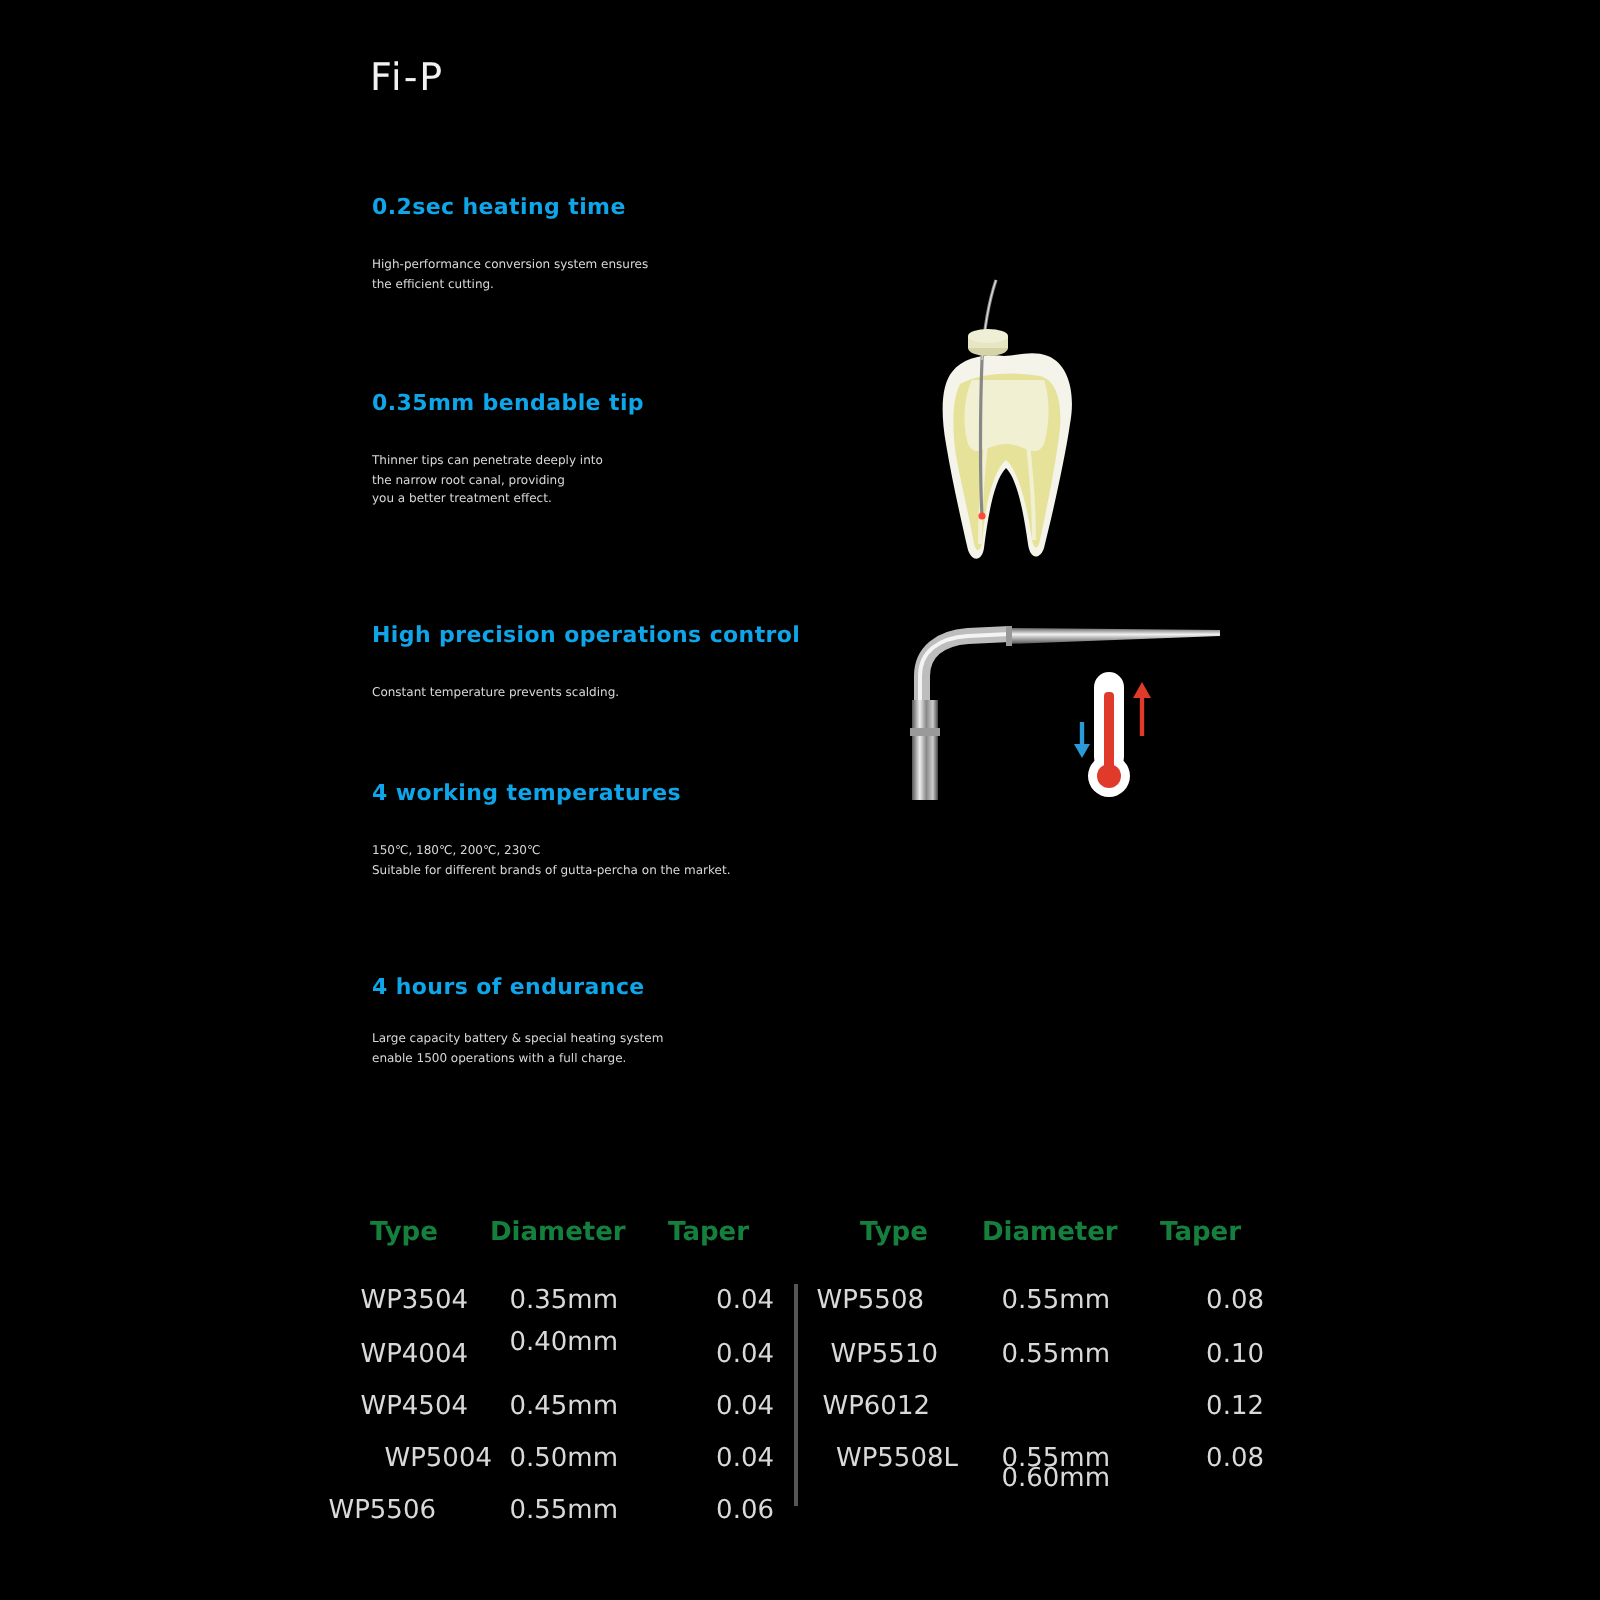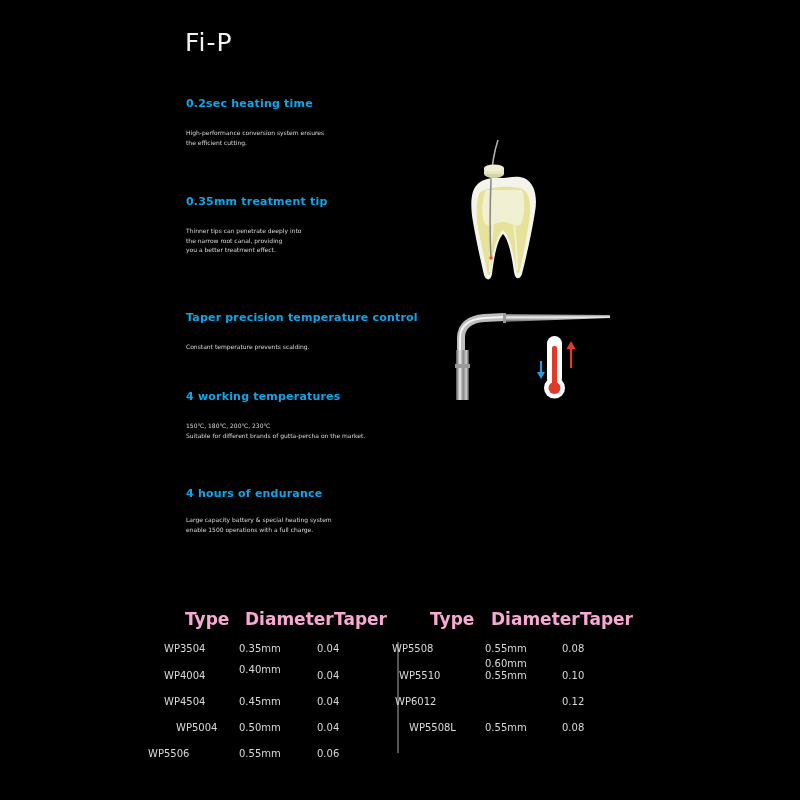--- a/index.html
+++ b/index.html
@@ -1,45 +1,45 @@
 <!DOCTYPE html>
 <html><head>
   <meta charset="utf-8">
   <style>
     * { margin: 0; padding: 0; box-sizing: border-box; }
     html, body { width: 800px; height: 800px; background: #000; overflow: hidden; }
     body { position: relative; font-family: "DejaVu Sans", "Liberation Sans", sans-serif; color: #fff; }
     .abs { position: absolute; }
-    .title { left: 185px; top: 28px; font-size: 25px; font-weight: 400; letter-spacing: 1px; color: #f2f2f2; }
+    .title { left: 185px; top: 28px; font-size: 19px; font-weight: 400; letter-spacing: 1px; color: #f2f2f2; }
     .feat-h { position: absolute; left: 186px; font-size: 11px; font-weight: bold; color: #0ea5e9; letter-spacing: 0.2px; white-space: nowrap; }
     .feat-p { position: absolute; left: 186px; font-size: 6px; line-height: 9.5px; color: #d8d8d8; white-space: nowrap; }
-    .tbl-h { position: absolute; top: 609px; font-size: 17px; font-weight: bold; color: #f9a8d4; white-space: nowrap; }
-    .tbl-c { position: absolute; font-size: 10px; color: #d9d9d9; white-space: nowrap; text-align: left; width: 70px; }
+    .tbl-h { position: absolute; top: 609px; font-size: 13px; font-weight: bold; color: #15803d; white-space: nowrap; }
+    .tbl-c { position: absolute; font-size: 13px; color: #d9d9d9; white-space: nowrap; text-align: right; width: 70px; }
     .divider { position: absolute; left: 397px; top: 642px; width: 2px; height: 111px; background: #555; }
     svg { position: absolute; overflow: visible; }
   </style>
 </head>
 <body>
 
 <div class="abs title">Fi-P</div>
 
 <div class="feat-h" style="top:97px">0.2sec heating time</div>
 <div class="feat-p" style="top:128px">
   <div>High-performance conversion system ensures</div>
   <div>the efficient cutting.</div>
 </div>
 
-<div class="feat-h" style="top:195px">0.35mm treatment tip</div>
+<div class="feat-h" style="top:195px">0.35mm bendable tip</div>
 <div class="feat-p" style="top:226px">
   <div>Thinner tips can penetrate deeply into</div>
   <div>the narrow root canal, providing</div>
   <div>you a better treatment effect.</div>
 </div>
 
-<div class="feat-h" style="top:311px">Taper precision temperature control</div>
+<div class="feat-h" style="top:311px">High precision operations control</div>
 <div class="feat-p" style="top:342px">
   <div>Constant temperature prevents scalding.</div>
 </div>
 
 <div class="feat-h" style="top:390px">4 working temperatures</div>
 <div class="feat-p" style="top:421px">
   <div>150℃, 180℃, 200℃, 230℃</div>
   <div>Suitable for different brands of gutta-percha on the market.</div>
 </div>
 
@@ -160,21 +160,21 @@
     <div class="tbl-c" style="left:485px;top:643px">0.55mm</div>
     <div class="tbl-c" style="left:562px;top:643px">0.08</div>
   </div>
   <div>
     <div class="tbl-c" style="left:399px;top:670px">WP5510</div>
     <div class="tbl-c" style="left:485px;top:670px">0.55mm</div>
     <div class="tbl-c" style="left:562px;top:670px">0.10</div>
   </div>
   <div>
     <div class="tbl-c" style="left:395px;top:696px">WP6012</div>
-    <div class="tbl-c" style="left:485px;top:658px">0.60mm</div>
+    <div class="tbl-c" style="left:485px;top:732px">0.60mm</div>
     <div class="tbl-c" style="left:562px;top:696px">0.12</div>
   </div>
   <div>
     <div class="tbl-c" style="left:409px;top:722px">WP5508L</div>
     <div class="tbl-c" style="left:485px;top:722px">0.55mm</div>
     <div class="tbl-c" style="left:562px;top:722px">0.08</div>
   </div>
 </div>
 
 </body></html>

